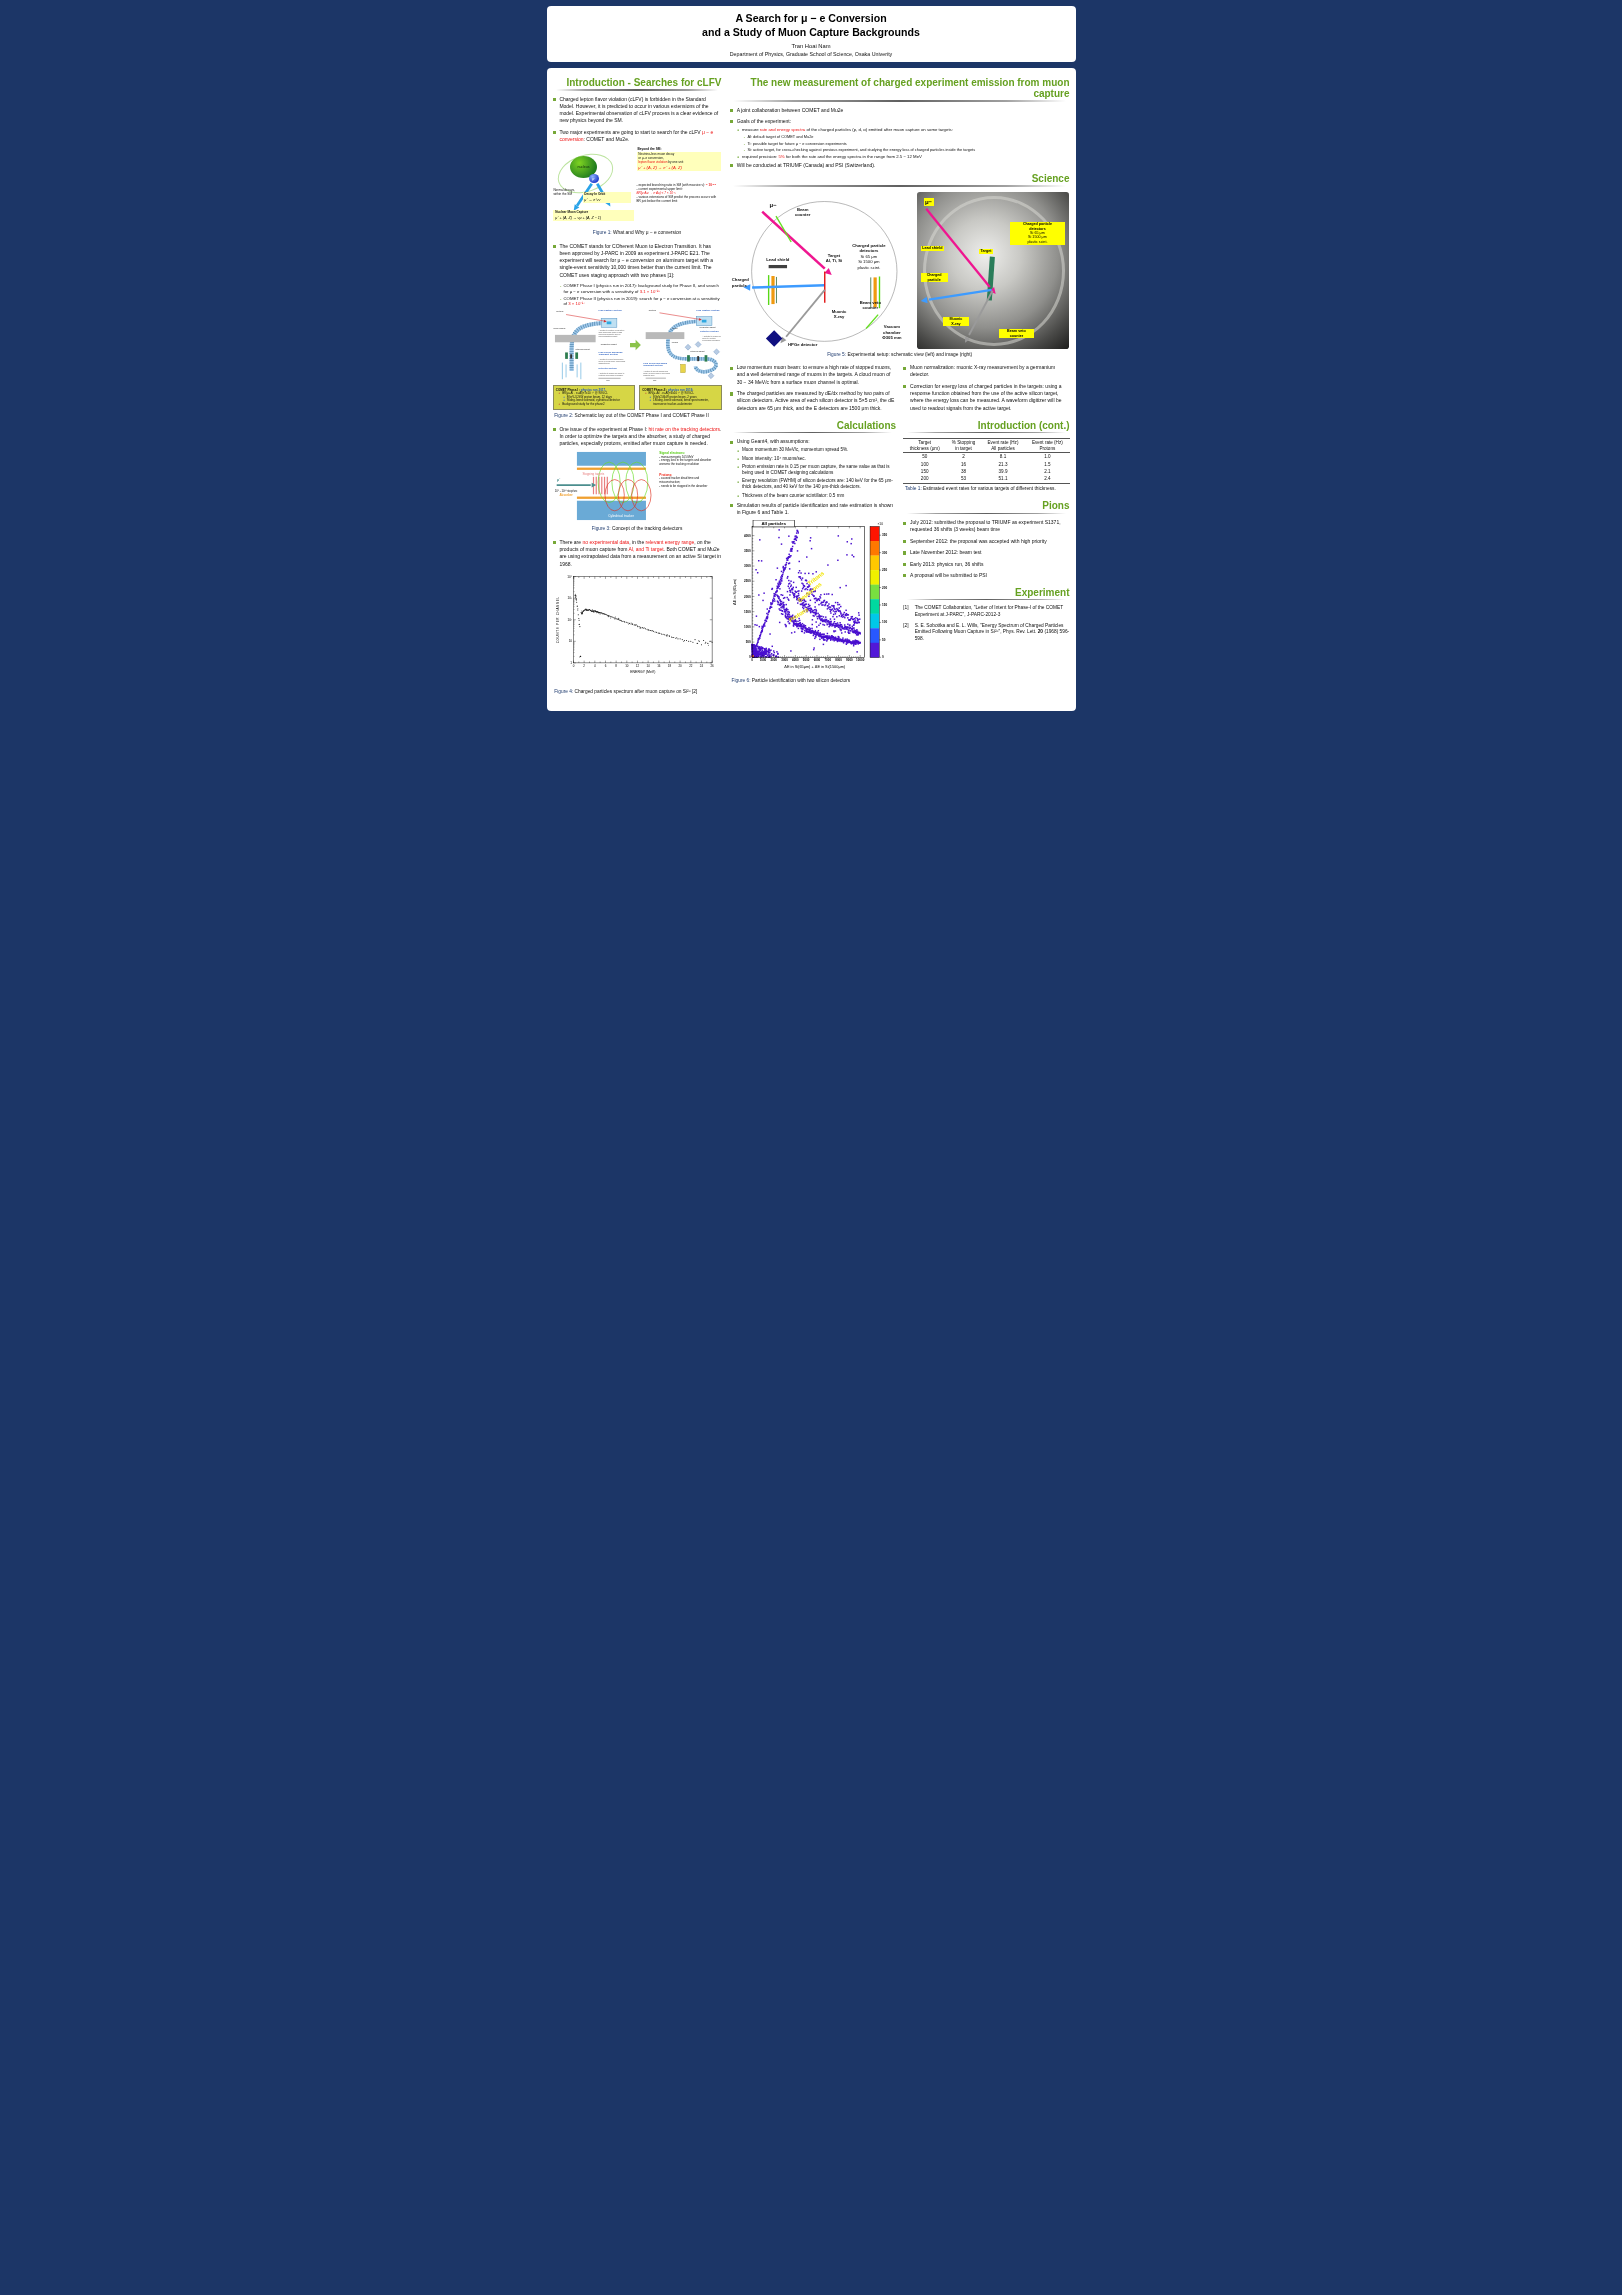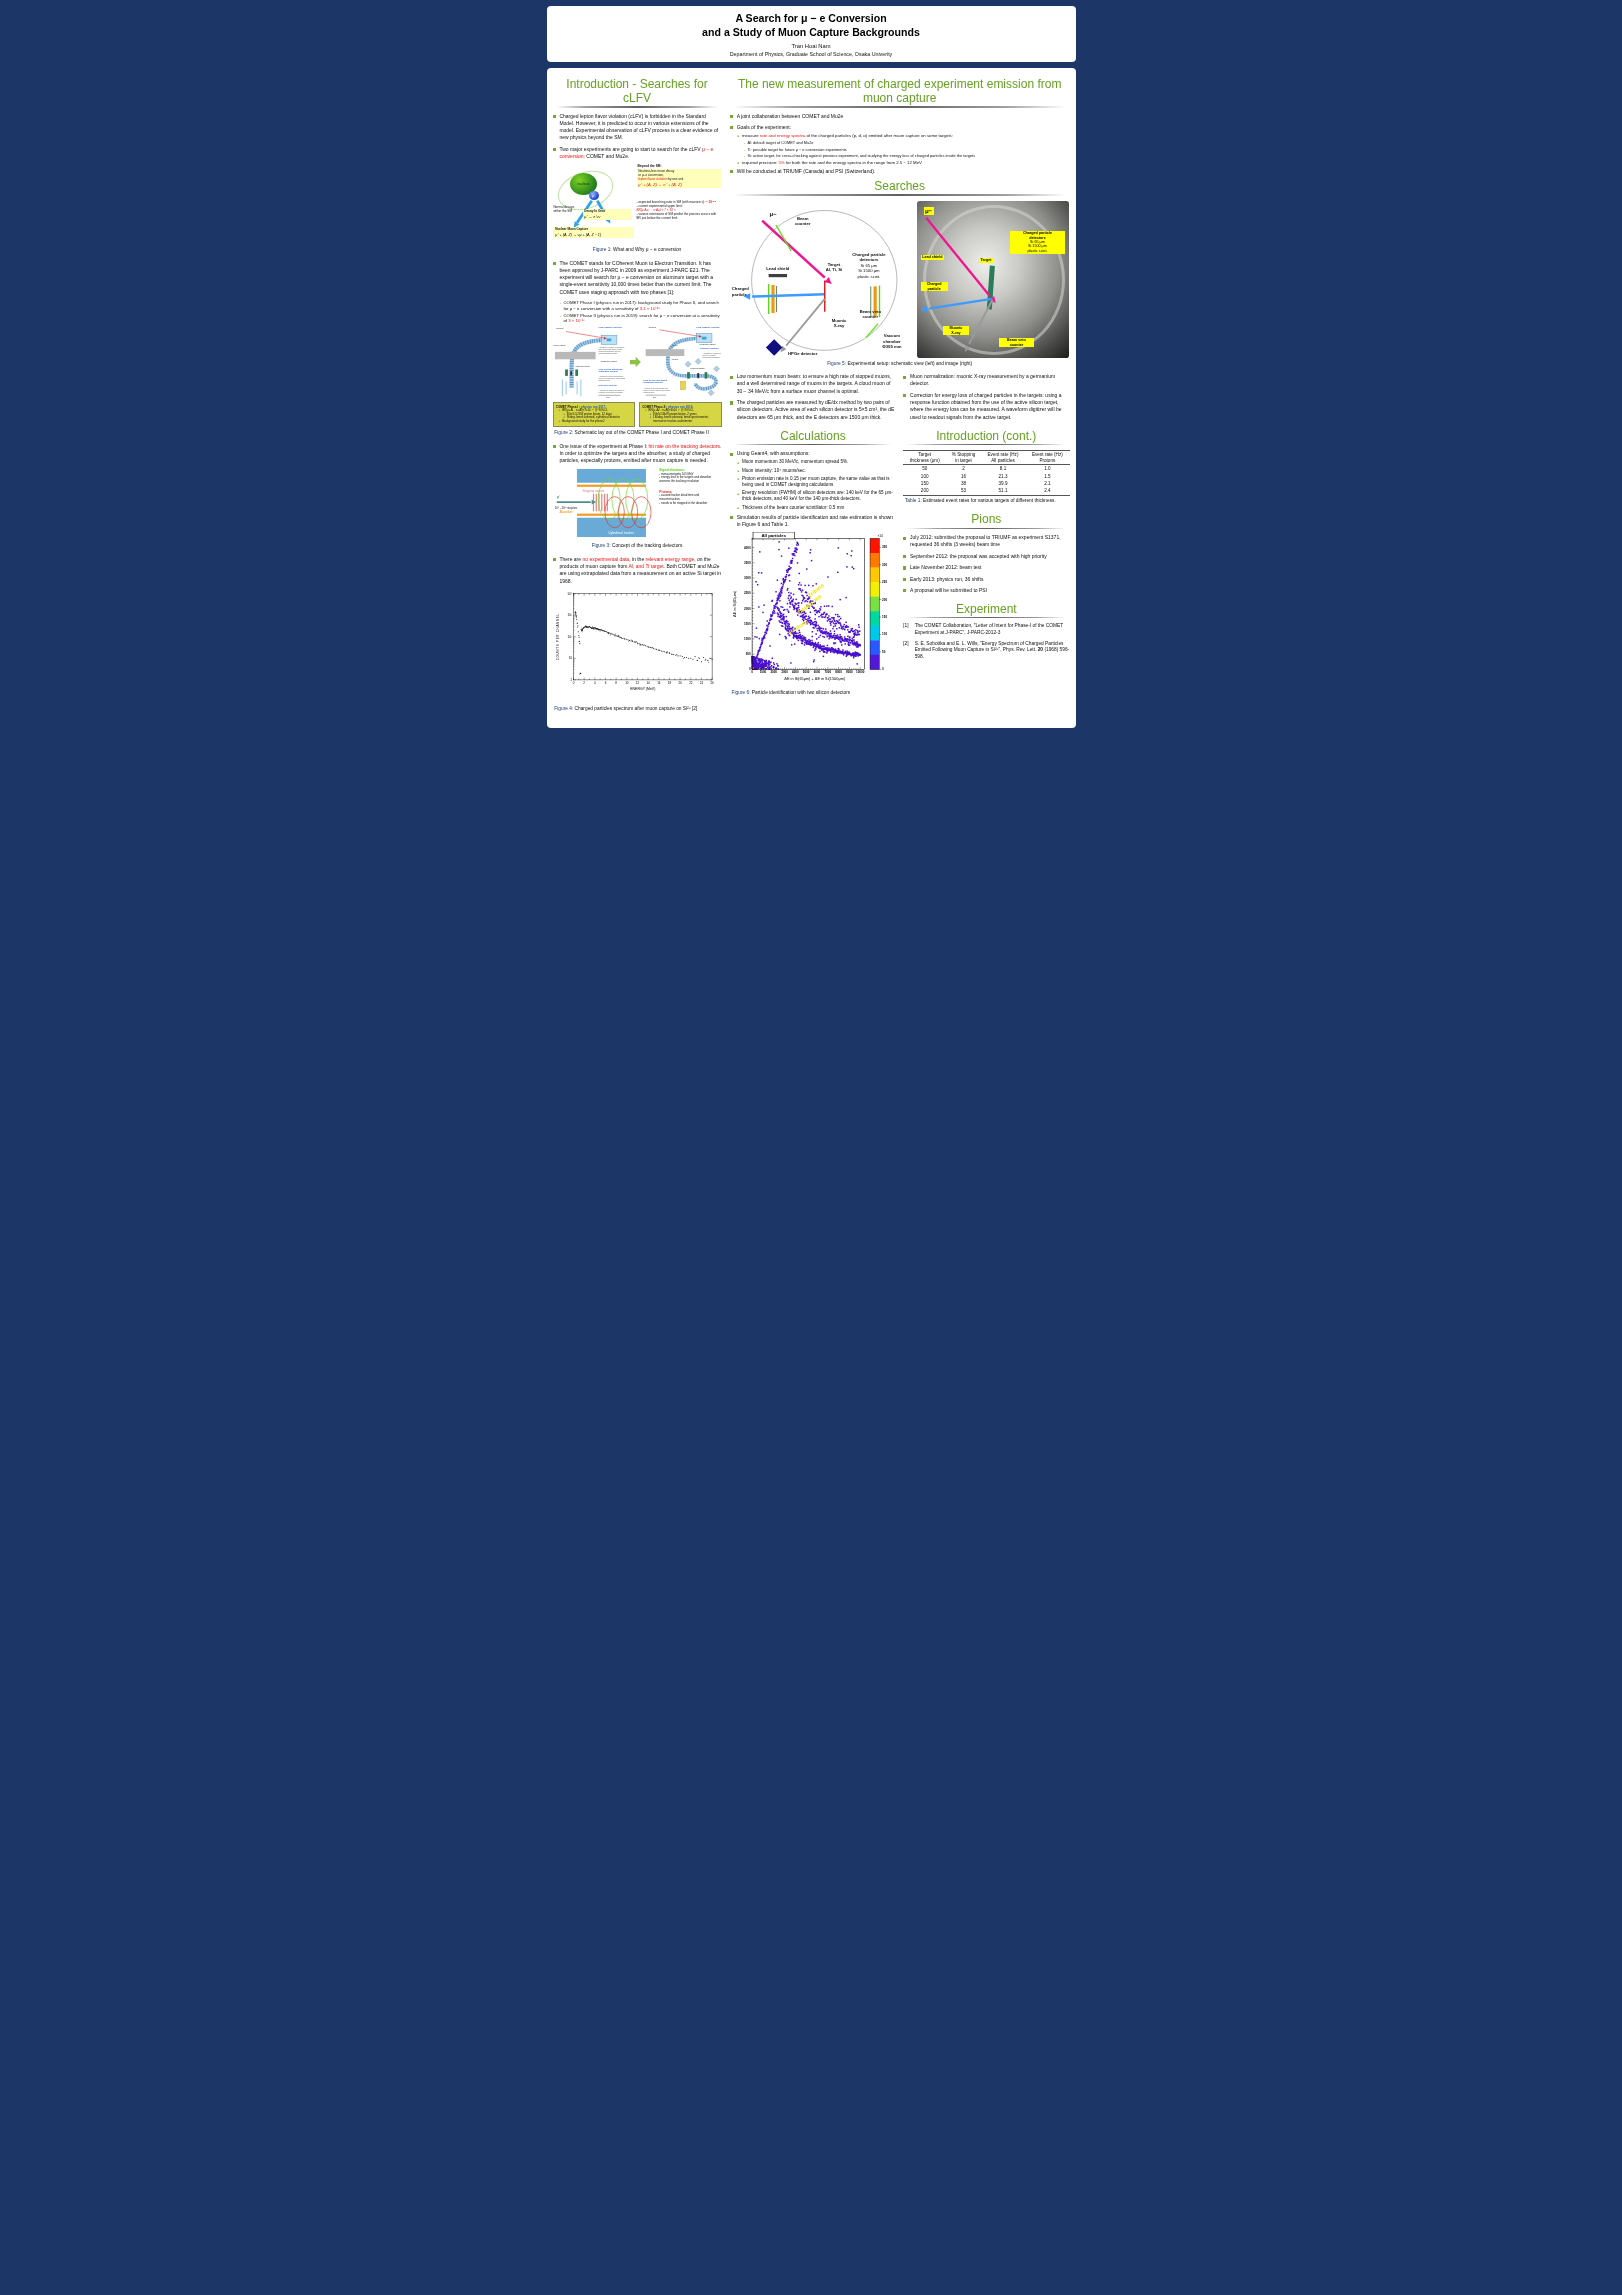--- a/index.html
+++ b/index.html
@@ -3,21 +3,21 @@
 <meta charset="utf-8">
 <style>
   html,body{margin:0;padding:0;background:#1c3667;font-family:"Liberation Sans",sans-serif;}
   .poster{width:541px;margin:0 auto;padding:5.5px 6px 8.3px;box-sizing:border-box;}
   .card{background:#ffffff;border-radius:4.1px;}
   .header{padding:6.5px 4.6px 5.5px;text-align:center;margin-bottom:6px;}
   .title{font-size:10.6px;font-weight:bold;line-height:1.28;color:#000;text-align:center;}
   .author{font-size:5.8px;margin-top:4.1px;color:#111;}
   .affil{font-size:5.3px;margin-top:1.8px;color:#111;}
   .bodycard{padding:7.4px 6px 9.2px;display:grid;grid-template-columns:169px 1fr;gap:8.3px;}
-  .sec{color:#66a121;font-weight:normal;text-align:center;font-size:12px;margin:0.9px 0 1.4px;}
+  .sec{color:#66a121;font-weight:bold;text-align:right;font-size:10px;margin:0.9px 0 1.4px;}
   .rule{height:1.4px;margin:1.4px 3.7px 5px;border-radius:1.4px;background:linear-gradient(to right,transparent,#a0a0a0 18%,#606060 50%,#a0a0a0 82%,transparent);}
   .b{display:flex;margin:0 0 4.1px;}
   .mk{flex:0 0 3.2px;height:3.2px;background:#76a837;margin:2.3px 3.7px 0 0;}
   .tx{flex:1;font-size:5px;line-height:1.45;color:#101010;}
   .sb{display:flex;margin:0.5px 0 1.8px 7.4px;}
   .sbm{color:#5d9a18;font-size:3.2px;margin:1.4px 2.8px 0 0;}
   .sbx{flex:1;font-size:4.6px;line-height:1.38;color:#101010;}
   .dd{display:flex;margin:0 0 1.4px 14px;}
   .ddm{color:#76a837;font-weight:bold;margin-right:2.3px;font-size:3.9px;}
   .ddx{flex:1;font-size:3.9px;line-height:1.32;color:#101010;}
@@ -656,21 +656,21 @@
         </div>
       <div class="sb">
           <span class="sbm">●</span>
         <span class="sbx" style="font-size:4.3px;"><span>required precision: </span><span class="red">5%</span><span> for both the rate and the energy spectra in the range from 2.5 − 12 MeV</span></span>
         </div>
       <div class="b">
           <span class="mk"></span>
         <span class="tx">Will be conducted at TRIUMF (Canada) and PSI (Switzerland).</span>
         </div>
 
-      <h2 class="sec">Searches</h2>
+      <h2 class="sec">Science</h2>
       <div class="rule"></div>
 
       <div class="f5row">
         <svg width="184" height="157" viewBox="0 0 400 340">
           <ellipse cx="205" cy="172" rx="158" ry="152" fill="none" stroke="#8a8a8a" stroke-width="1.3"></ellipse>
           <line x1="70" y1="42" x2="206" y2="166" stroke="#ef1690" stroke-width="5.5"></line>
           <polygon points="0,-7 15,0 0,7" transform="translate(210,170) rotate(42)" fill="#ef1690"></polygon>
           <line x1="100" y1="52" x2="133" y2="108" stroke="#66e022" stroke-width="3"></line>
           <rect x="84" y="158" width="40" height="7" fill="#3f3f3f"></rect>
           <g>

